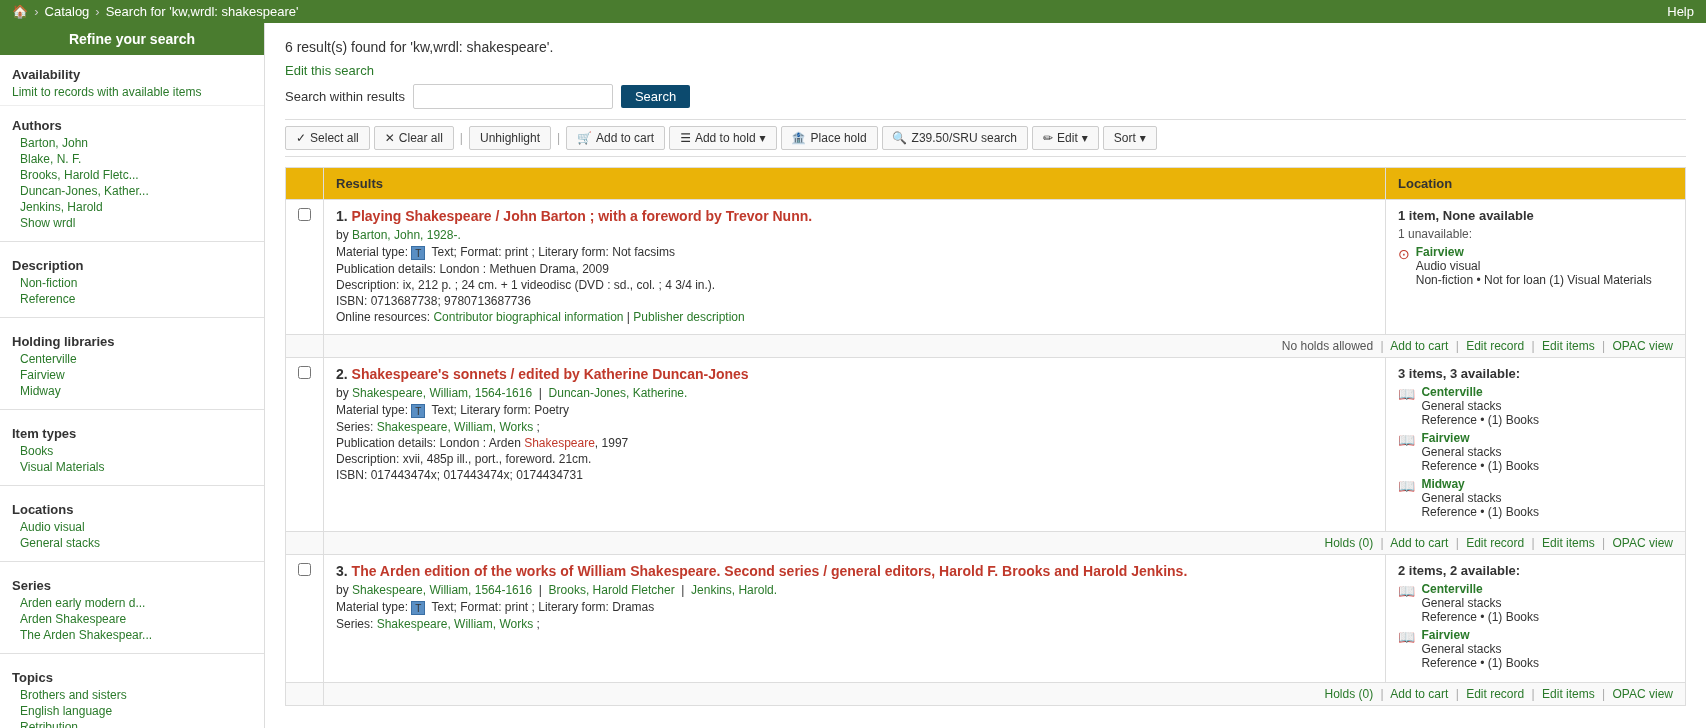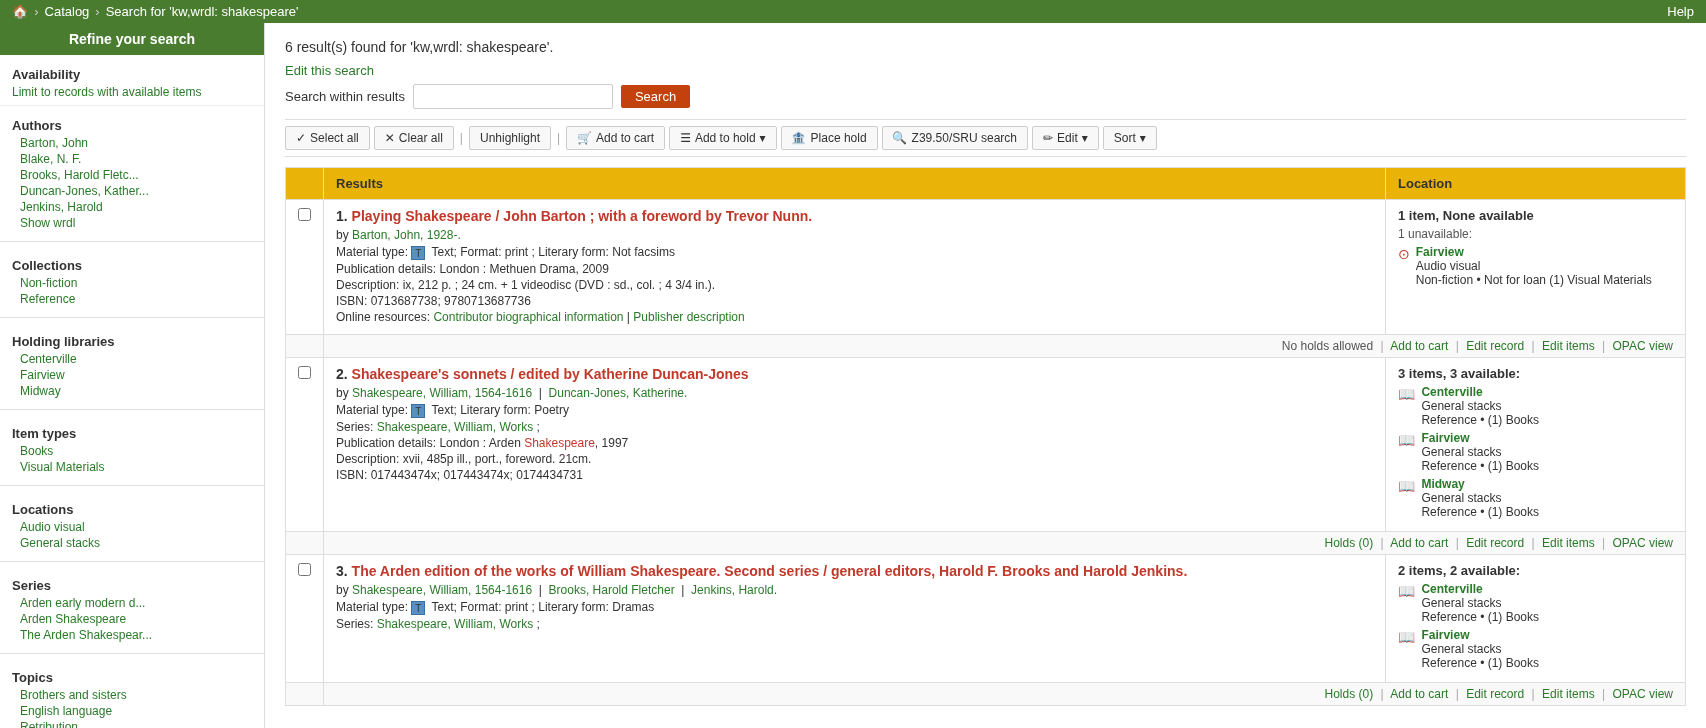--- a/index.html
+++ b/index.html
@@ -117,21 +117,21 @@
       color: #333;
     }
     .search-within-input {
       border: 1px solid #ccc;
       padding: 4px 8px;
       font-size: 13px;
       width: 200px;
       border-radius: 2px;
     }
     .search-btn {
-      background: #c2410c;
+      background: #0c4a6e;
       color: white;
       border: none;
       padding: 4px 14px;
       font-size: 13px;
       cursor: pointer;
       border-radius: 2px;
     }
     
     
     .action-bar {
@@ -305,21 +305,21 @@
       <a class="sidebar-link">Blake, N. F.</a>
       <a class="sidebar-link">Brooks, Harold Fletc...</a>
       <a class="sidebar-link">Duncan-Jones, Kather...</a>
       <a class="sidebar-link">Jenkins, Harold</a>
       <a class="sidebar-link">Show wrdl</a>
     </div>
 
     <hr class="sidebar-divider">
 
     <div class="sidebar-section">
-      <div class="sidebar-section-title">Collections</div>
+      <div class="sidebar-section-title">Description</div>
       <a class="sidebar-link">Non-fiction</a>
       <a class="sidebar-link">Reference</a>
     </div>
 
     <hr class="sidebar-divider">
 
     <div class="sidebar-section">
       <div class="sidebar-section-title">Holding libraries</div>
       <a class="sidebar-link">Centerville</a>
       <a class="sidebar-link">Fairview</a>

